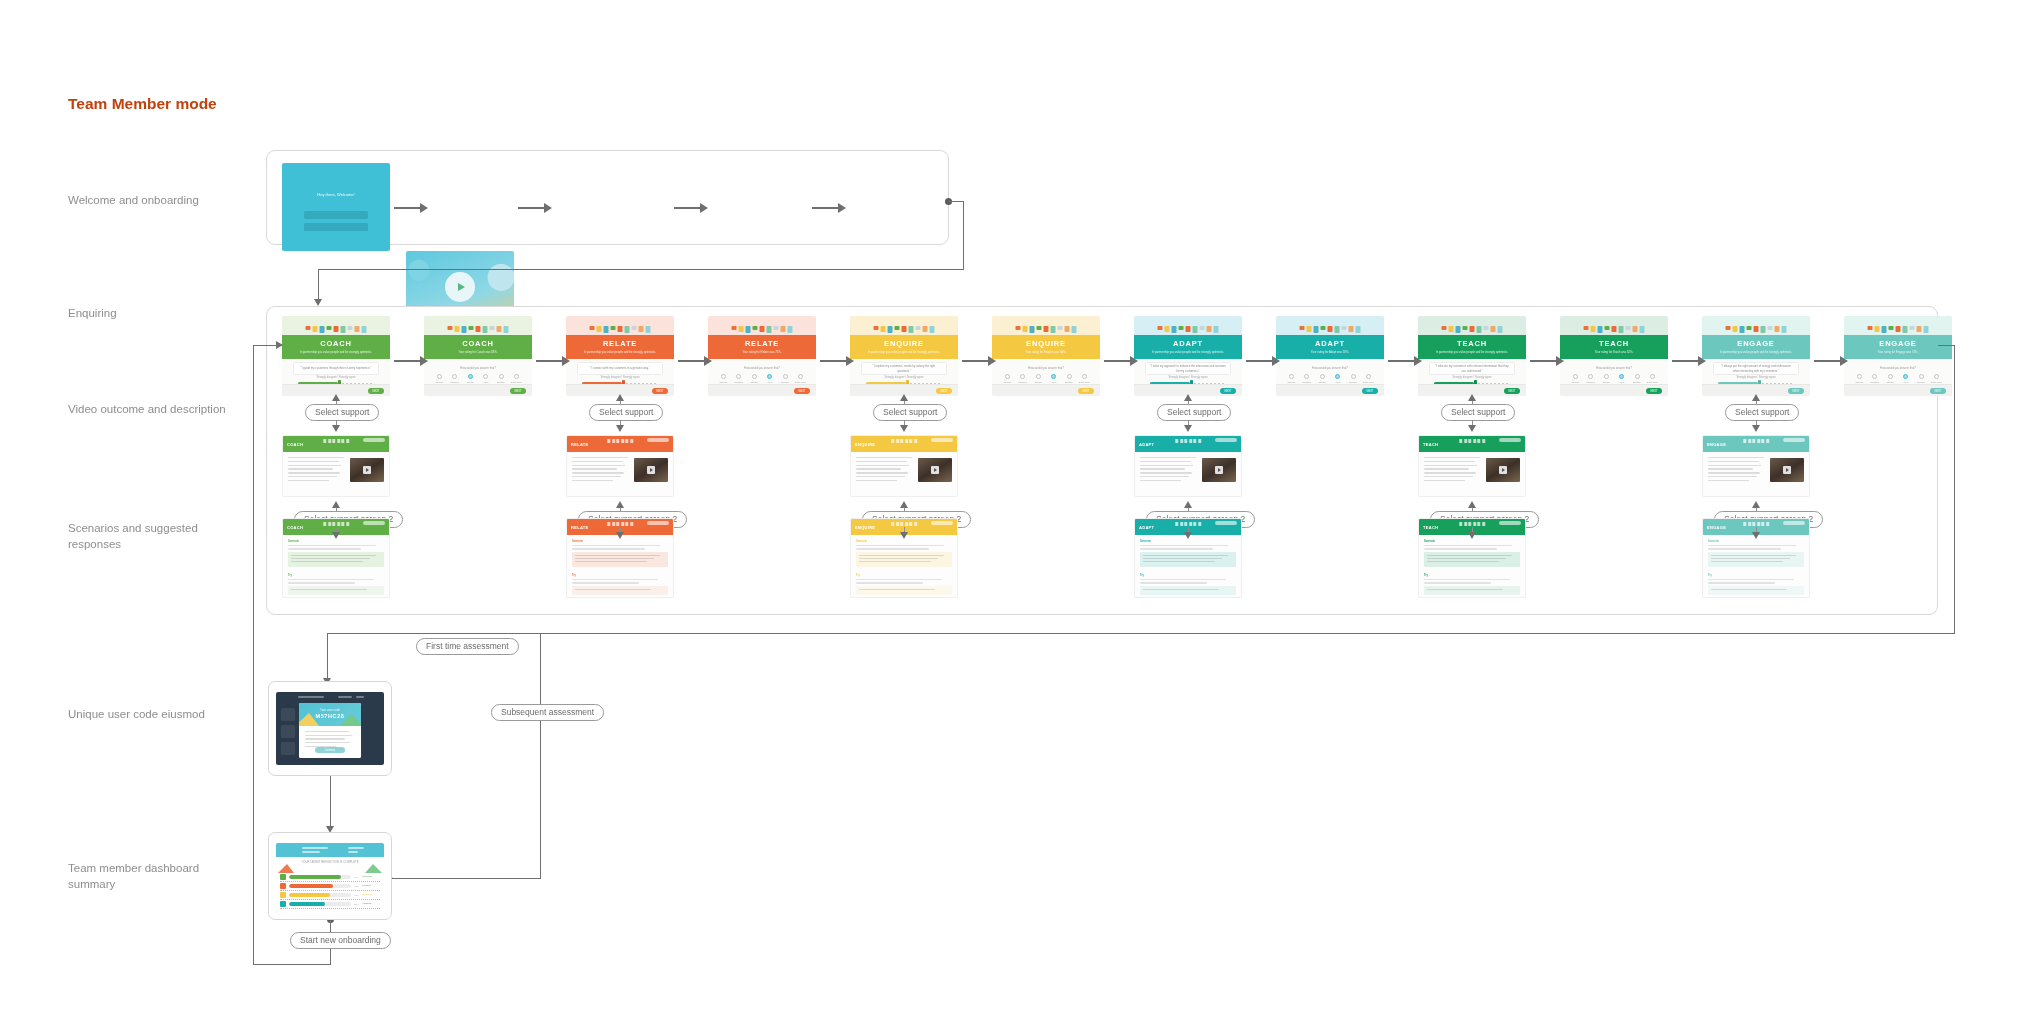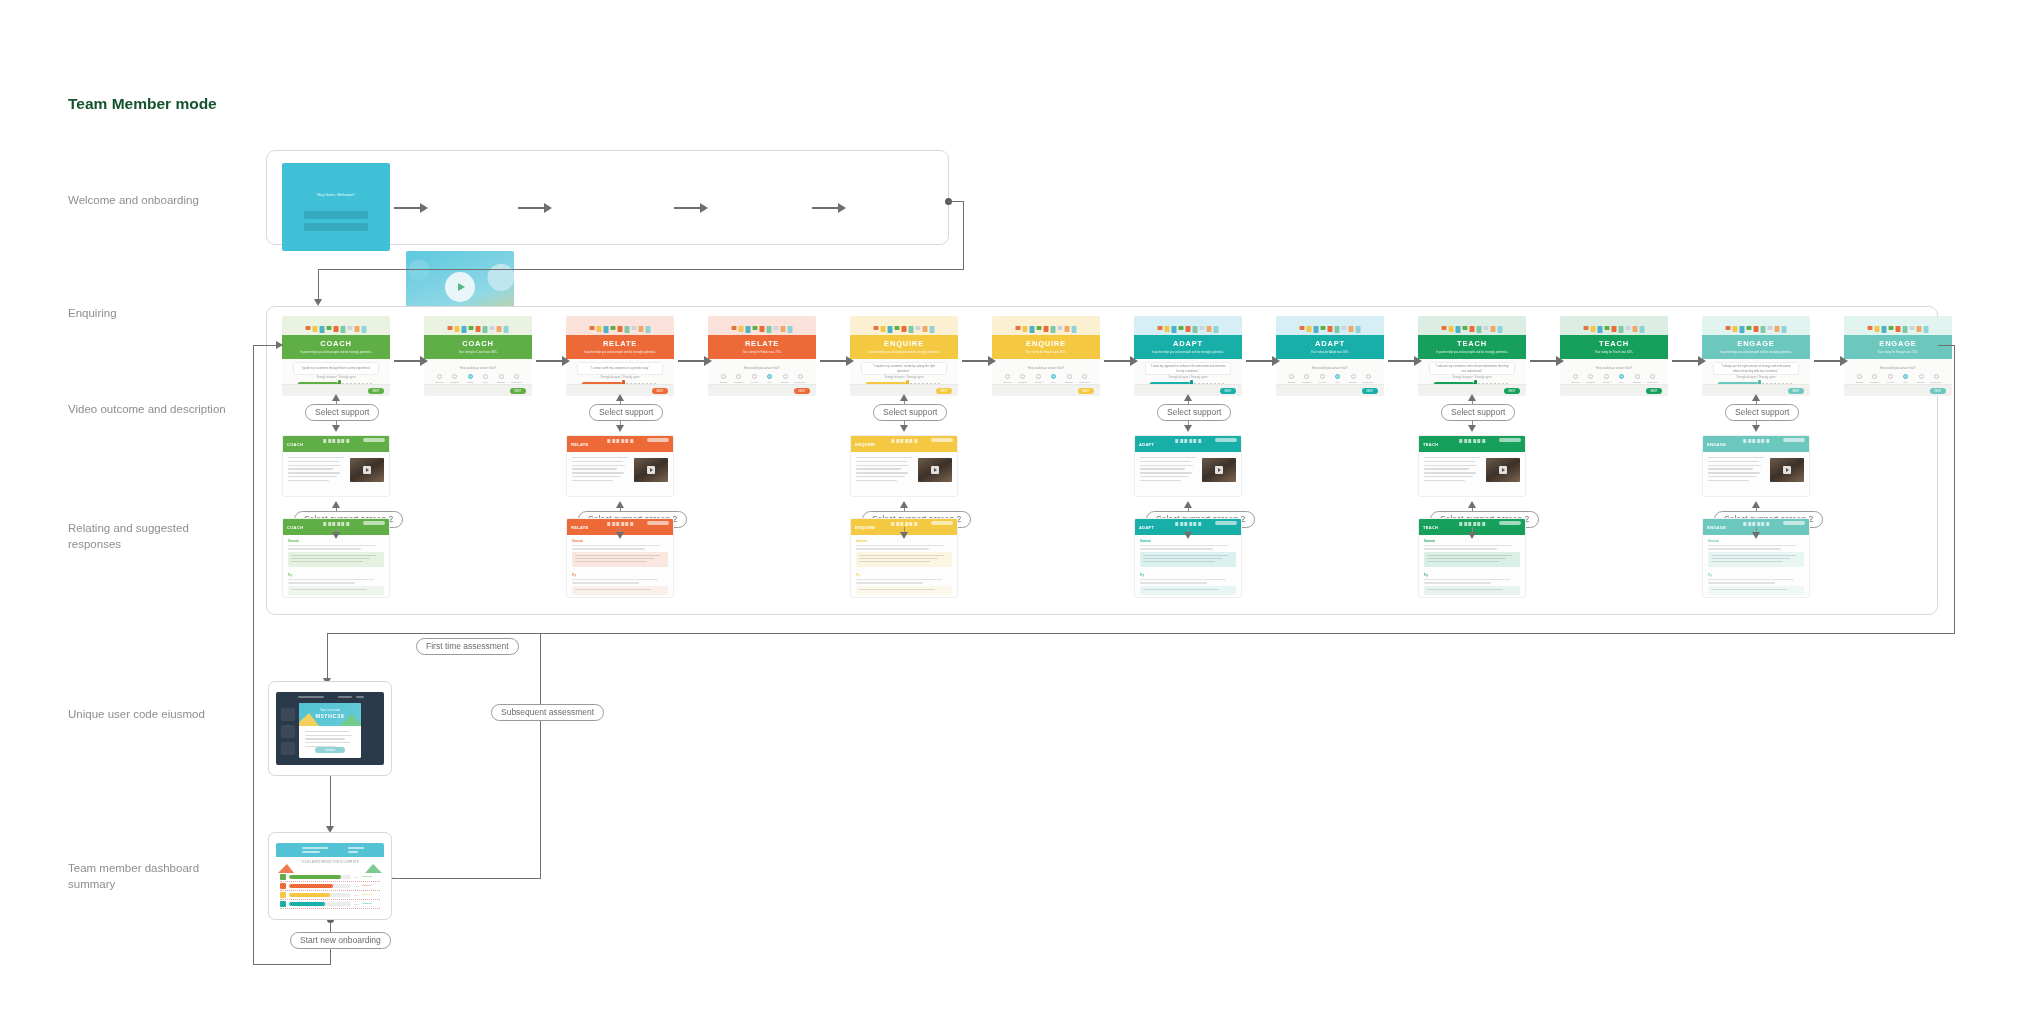--- a/index.html
+++ b/index.html
@@ -11,21 +11,21 @@
   }
   #stage { position: relative; width: 2026px; height: 1029px; }
 
   
   .page-title {
     position: absolute; left: 68px; top: 57px;
     font-size: 23px; font-weight: 700; color: #7d7d7d; letter-spacing: .1px;
   }
   .page-subtitle {
     position: absolute; left: 68px; top: 95px;
-    font-size: 15.5px; font-weight: 700; color: #14532d;
+    font-size: 15.5px; font-weight: 700; color: #c2410c;
   }
 
   
   .row-label {
     position: absolute; left: 68px;
     font-size: 11.5px; color: #8e8e8e; line-height: 1.35; width: 160px;
   }
 
   
   .frame {
@@ -382,21 +382,21 @@
 </head>
 <body>
 
 <div id="stage">
 
   <div class="page-subtitle">Team Member mode</div>
 
   <div class="row-label" style="top:193px">Welcome and onboarding</div>
   <div class="row-label" style="top:306px">Enquiring</div>
   <div class="row-label" style="top:402px">Video outcome and description</div>
-  <div class="row-label" style="top:521px">Relating and suggested responses</div>
+  <div class="row-label" style="top:521px">Scenarios and suggested responses</div>
   <div class="row-label" style="top:707px">Unique user code eiusmod</div>
   <div class="row-label" style="top:861px">Team member dashboard summary</div>
 
   <div class="frame" style="left:266px; top:150px; width:683px; height:95px;"></div>
   <div id="onboarding">
       <div class="ob-screen ob-login" style="left: 282px;">
         <div class="ll-title">Hey there, Welcome!</div>
         <div class="ll-field f1"></div>
         <div class="ll-field f2"></div>
       </div>

